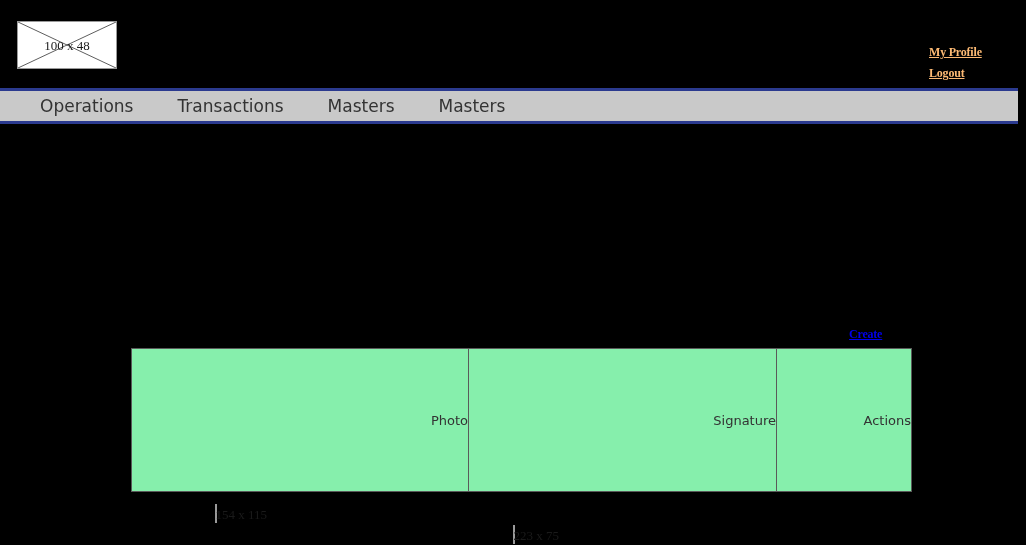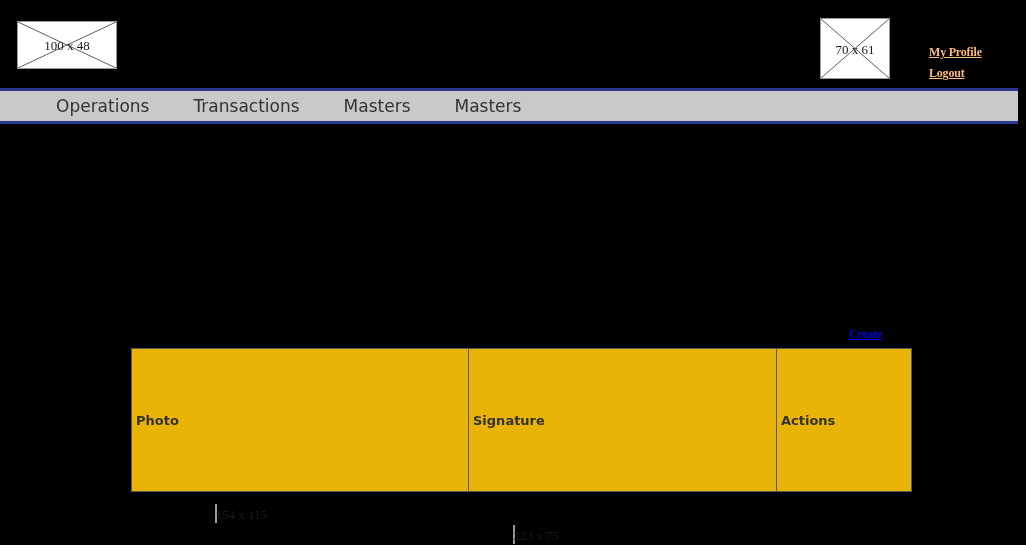--- a/index.html
+++ b/index.html
@@ -89,21 +89,21 @@
     left: 0;
     top: 88px;
     width: 1018px;
     height: 36px;
     background: #c9c9c9;
     border-top: 3px solid #2b3a8f;
     border-bottom: 3px solid #2b3a8f;
     box-sizing: border-box;
     display: flex;
     align-items: center;
-    padding-left: 56px;
+    padding-left: 40px;
   }
   .nav-item {
     color: #333333;
     font-family: "DejaVu Sans", sans-serif;
     font-size: 17px;
     line-height: 20px;
     margin-right: 44px;
     white-space: nowrap;
     cursor: pointer;
   }
@@ -136,28 +136,28 @@
   
   #data-table {
     position: absolute;
     left: 131px;
     top: 224px;
     width: 765px;
     border-collapse: collapse;
     table-layout: fixed;
   }
   #data-table thead th {
-    background: #eab308;
+    background: #86efac;
     border: 1px solid #5a5a5a;
     height: 142px;
     padding: 0 0 0 4px;
-    text-align: left;
+    text-align: right;
     vertical-align: middle;
     font-family: "DejaVu Sans", sans-serif;
-    font-weight: bold;
+    font-weight: normal;
     font-size: 13px;
     color: #333333;
   }
   #data-table tbody td {
     border: none;
     background: transparent;
     padding: 13px 0 0 0;
     vertical-align: top;
     position: relative;
     height: 140px;
@@ -186,27 +186,20 @@
 <div id="header-band">
 
   <div class="broken-img" id="site-logo">
     <svg viewBox="0 0 100 48" preserveAspectRatio="none">
       <line x1="0" y1="0" x2="100" y2="48" stroke="#111111" stroke-width="0.7"></line>
       <line x1="100" y1="0" x2="0" y2="48" stroke="#111111" stroke-width="0.7"></line>
     </svg>
     <span class="alt">100 x 48</span>
   </div>
 
-  <div class="broken-img" id="user-avatar">
-    <svg viewBox="0 0 70 61" preserveAspectRatio="none">
-      <line x1="0" y1="0" x2="70" y2="61" stroke="#111111" stroke-width="0.7"></line>
-      <line x1="70" y1="0" x2="0" y2="61" stroke="#111111" stroke-width="0.7"></line>
-    </svg>
-    <span class="alt">70 x 61</span>
-  </div>
 
   <div id="header-links">
     <a class="hdr-link">My Profile</a>
     <a class="hdr-link">Logout</a>
   </div>
 
 </div>
 
 <div id="navbar">
   <span class="nav-item">Operations</span>

